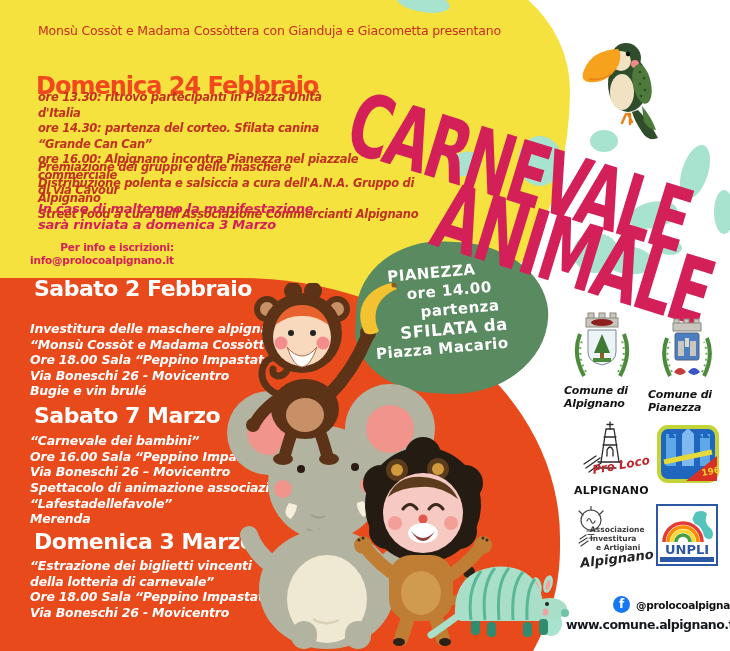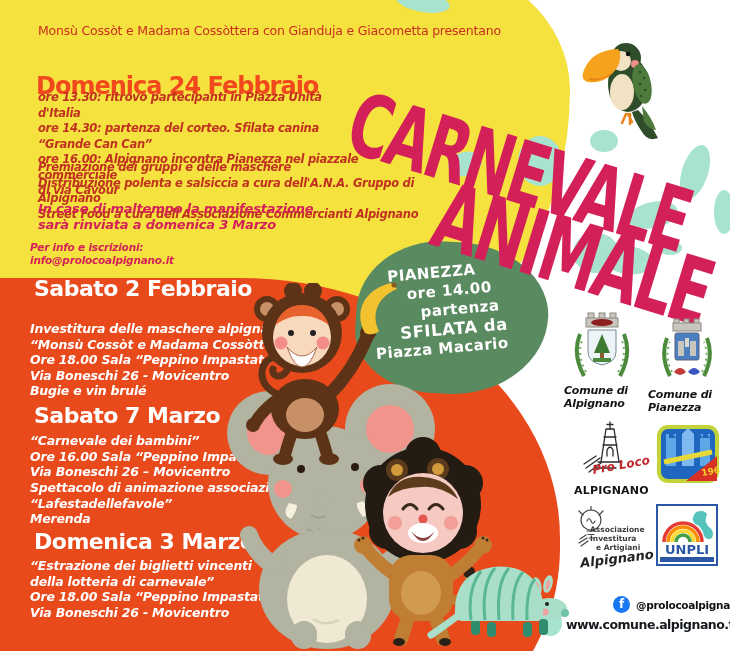--- a/index.html
+++ b/index.html
@@ -27,22 +27,22 @@
   }
   
   .presenter{left:38px;top:23px;width:480px;font-weight:400;font-size:12.5px;line-height:1.25;
     color:#C92D1E;letter-spacing:-0.2px;}
   .h-feb24{left:36px;top:52px;font-size:24px;font-weight:800;color:#F2481D;letter-spacing:-1px;margin-top:20px;}
   .txt-red{color:#C03120;font-style:italic;font-weight:700;font-size:11.5px;line-height:15.5px;letter-spacing:-0.3px;}
   .schedule{left:38px;top:90px;width:330px;}
   .extras{left:38px;top:152px;width:400px;margin-top:8px;}
   .weather{left:38px;top:201px;width:300px;color:#D42059;font-style:italic;font-weight:700;
     font-size:13px;line-height:15.5px;letter-spacing:-0.2px;}
-  .info{left:30px;top:241px;color:#D42059;font-style:italic;font-weight:700;
-    font-size:10.5px;line-height:13px;letter-spacing:-0.2px;}
+  .info{left:30px;top:241px;color:#D42059;font-weight:700;
+    font-size:10.5px;line-height:13px;letter-spacing:-0.2px;text-align:right;}
   
   .badge-inner{position:absolute;left:8px;top:20px;width:180px;transform:rotate(-8deg);
     color:#fff;font-weight:700;font-size:15px;line-height:19px;letter-spacing:0.5px;}
   .badge-inner .b0{padding-left:26px;}
   .badge-inner .b1{padding-left:44px;}
   .badge-inner .b2{padding-left:56px;}
   .badge-inner .b3{padding-left:34px;font-size:16.5px;}
   .badge-inner .b4{padding-left:8px;}
   
   .title-line{position:absolute;color:#D42059;font-weight:800;transform-origin:left top;

